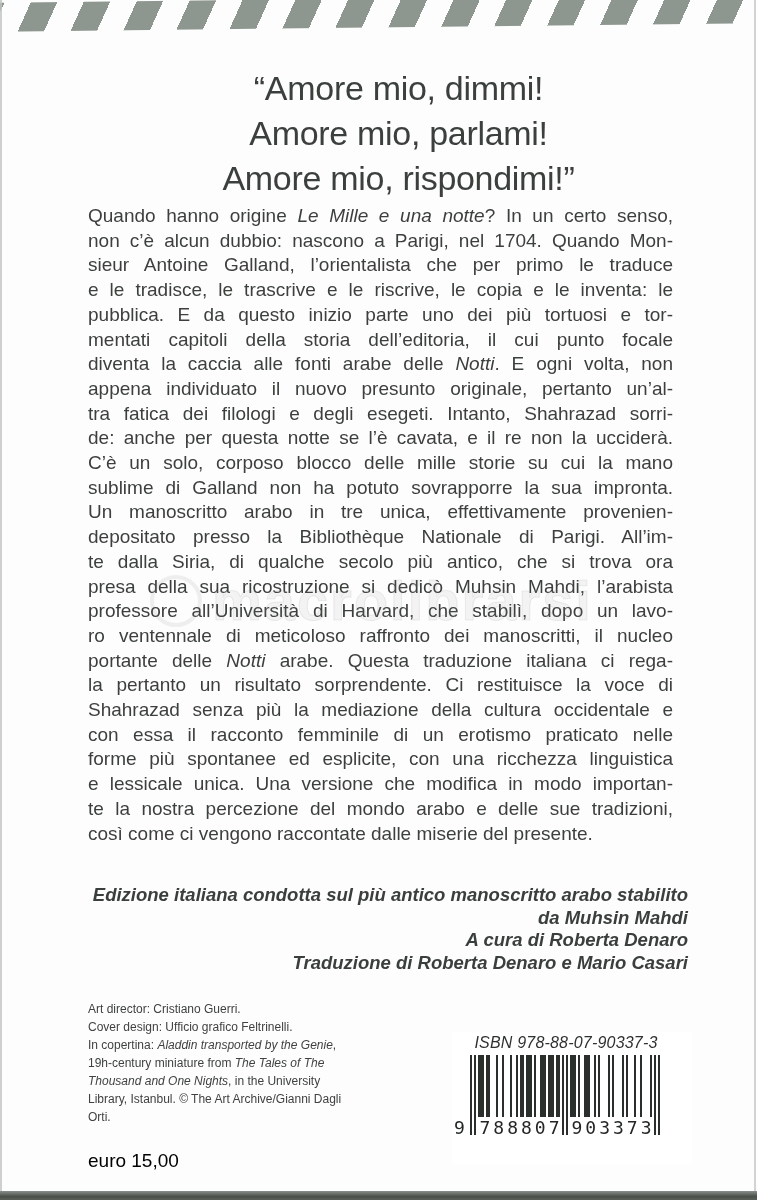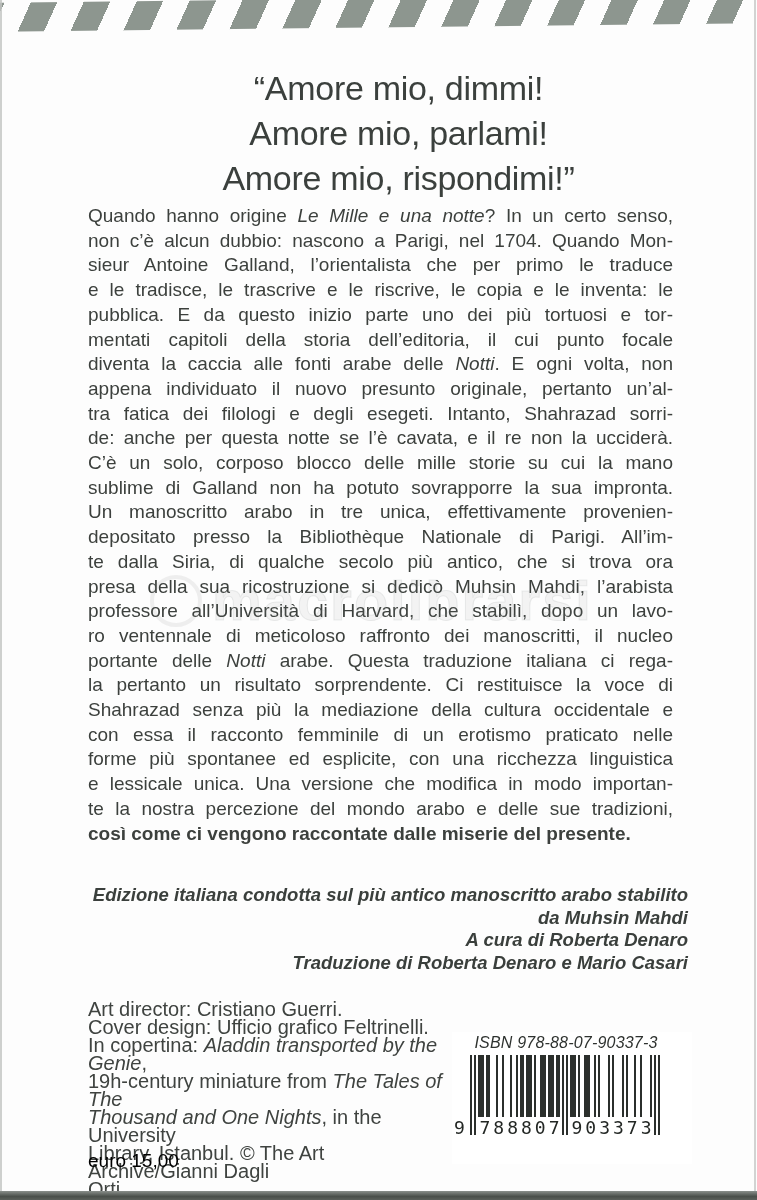--- a/index.html
+++ b/index.html
@@ -32,21 +32,21 @@
     text-align:center; transform: translateX(20px);
     font-size:34px; line-height:45px; color:#3b403d;
     letter-spacing:-0.3px;
   }
 
   .body-text {
     position:absolute; top:204px; left:88px; width:585px;
     font-size:19px; line-height:24.7px; color:var(--text,#3c403d);
   }
   .body-line { text-align:justify; text-align-last:justify; }
-  .body-line:last-child { text-align-last:left;font-weight:bold; }
+  .body-line:last-child { text-align-last:left; }
 
   .watermark {
     position:absolute; top:568px; left:150px; width:560px;
     text-align:left; font-size:56px; font-weight:bold; letter-spacing:2px;
     color: rgba(140,145,142,0.09);
     -webkit-text-stroke: 1px rgba(130,135,132,0.14);
     pointer-events:none; z-index:5;
   }
   .wm-ring {
     display:inline-block; vertical-align:middle; width:44px; height:44px;
@@ -56,21 +56,21 @@
 
   .edition {
     position:absolute; top:884px; left:88px; width:600px;
     font-size:18.5px; line-height:22.5px; font-weight:bold; font-style:italic;
     color:#3a3f3c;
     text-align:right;
   }
 
   .credits {
     position:absolute; top:1000px; left:88px; width:370px;
-    font-size:20px; line-height:18px; color:#3f4340;
+    font-size:12px; line-height:18px; color:#3f4340;
   }
 
   .barcode-box {
     position:absolute; top:1032px; left:452px; width:240px; height:132px;
     background:#ffffff;
   }
   .isbn {
     margin:2px 0 3px 18px; width:192px; text-align:center;
     font-size:16px; letter-spacing:0.2px; color:#2e322f; white-space:nowrap;font-style:italic;
   }

